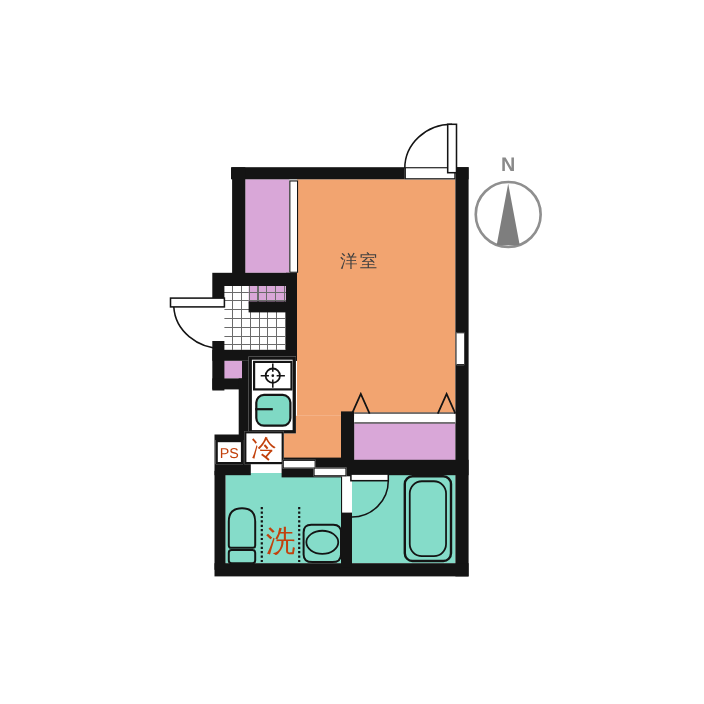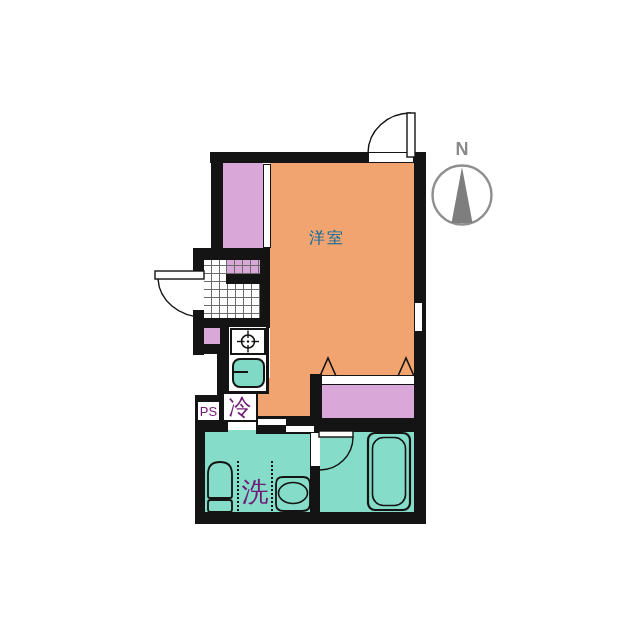--- a/index.html
+++ b/index.html
@@ -4,21 +4,21 @@
 <style>
   html,body{margin:0;padding:0;background:#fff;}
   #canvas{position:relative;width:640px;height:640px;background:#ffffff;overflow:hidden;
           font-family:"Liberation Sans","DejaVu Sans",sans-serif;}
   .abs{position:absolute;}
   .floor{z-index:1;}
   .wall{z-index:2;background:#141414;}
   .gap{z-index:3;background:#ffffff;}
   .fix{z-index:4;}
   .doorsvg{z-index:5;}
-  .lbl{z-index:6;color:#701a75;display:flex;align-items:center;justify-content:center;}
+  .lbl{z-index:6;color:#c2410c;display:flex;align-items:center;justify-content:center;}
   .orange{background:#F2A470;}
   .pink{background:#D9A7D8;}
   .teal{background:#85DCC9;}
   .tiles{background-color:#ffffff;
      background-image:repeating-linear-gradient(#6b6b6b 0 1px,transparent 1px 8px),
                       repeating-linear-gradient(90deg,#6b6b6b 0 1px,transparent 1px 8px);}
   .tilespink{background-color:#D9A7D8;
      background-image:repeating-linear-gradient(#6b6b6b 0 1px,transparent 1px 8px),
                       repeating-linear-gradient(90deg,#6b6b6b 0 1px,transparent 1px 8px);}
   .whitebox{background:#fff;border:2px solid #141414;box-sizing:border-box;}
@@ -125,15 +125,15 @@
     <path d="M8,45 A 43,40 0 0 1 51,5" fill="none" stroke="#141414" stroke-width="1.4"></path>
     <rect x="47" y="5" width="8" height="44" fill="#ffffff" stroke="#141414" stroke-width="1.4"></rect>
   </svg>
 
   <div class="abs lbl" style="left:450px;top:140px;width:24px;height:18px;font-size:18px;font-weight:bold;color:#8A8A8A;">N</div>
   <svg class="abs fix" style="left:430px;top:163px;" width="65" height="65" viewBox="0 0 65 65">
     <circle cx="32" cy="32" r="29.5" fill="none" stroke="#8F8F8F" stroke-width="2.4"></circle>
     <polygon points="32,4 21.5,60 42.5,60" fill="#7E7E7E"></polygon>
   </svg>
 
-  <div class="abs lbl" style="left:294px;top:228px;width:66px;height:20px;font-size:16px;letter-spacing:2px;color:#0369a1;">洋室</div>
+  <div class="abs lbl" style="left:294px;top:228px;width:66px;height:20px;font-size:16px;letter-spacing:2px;color:#404040;">洋室</div>
 
 </div>
 
 </body></html>

